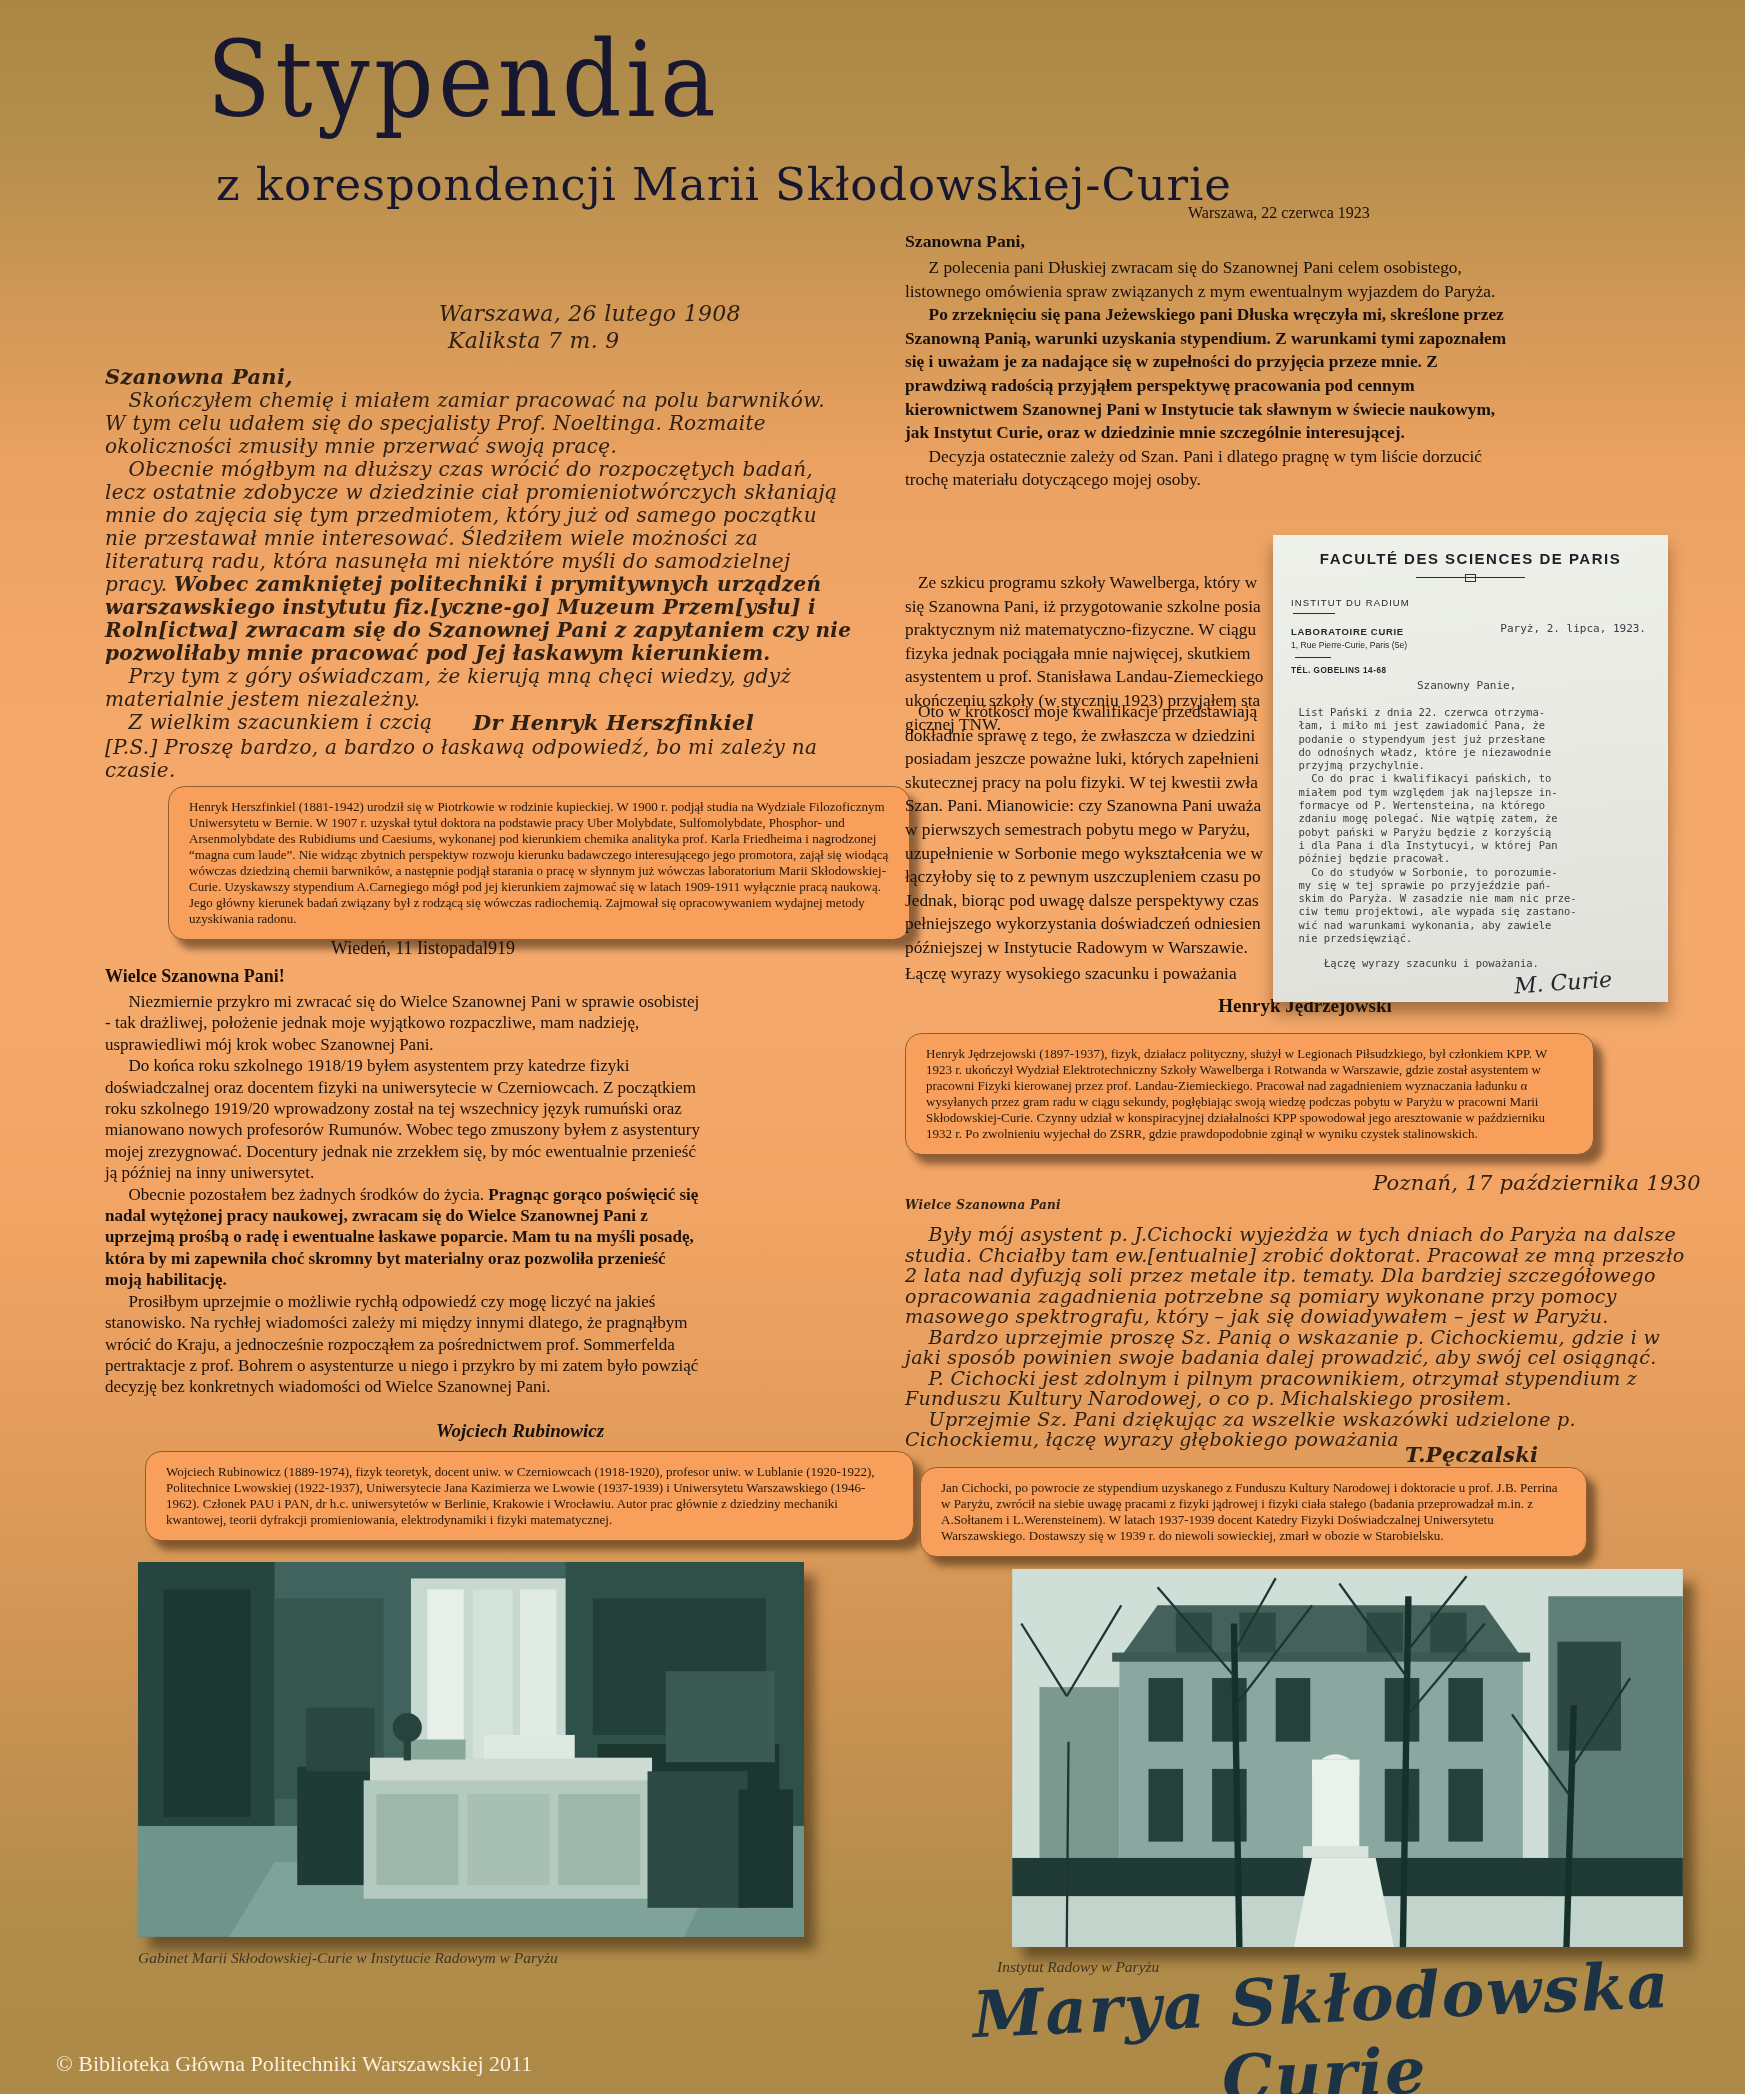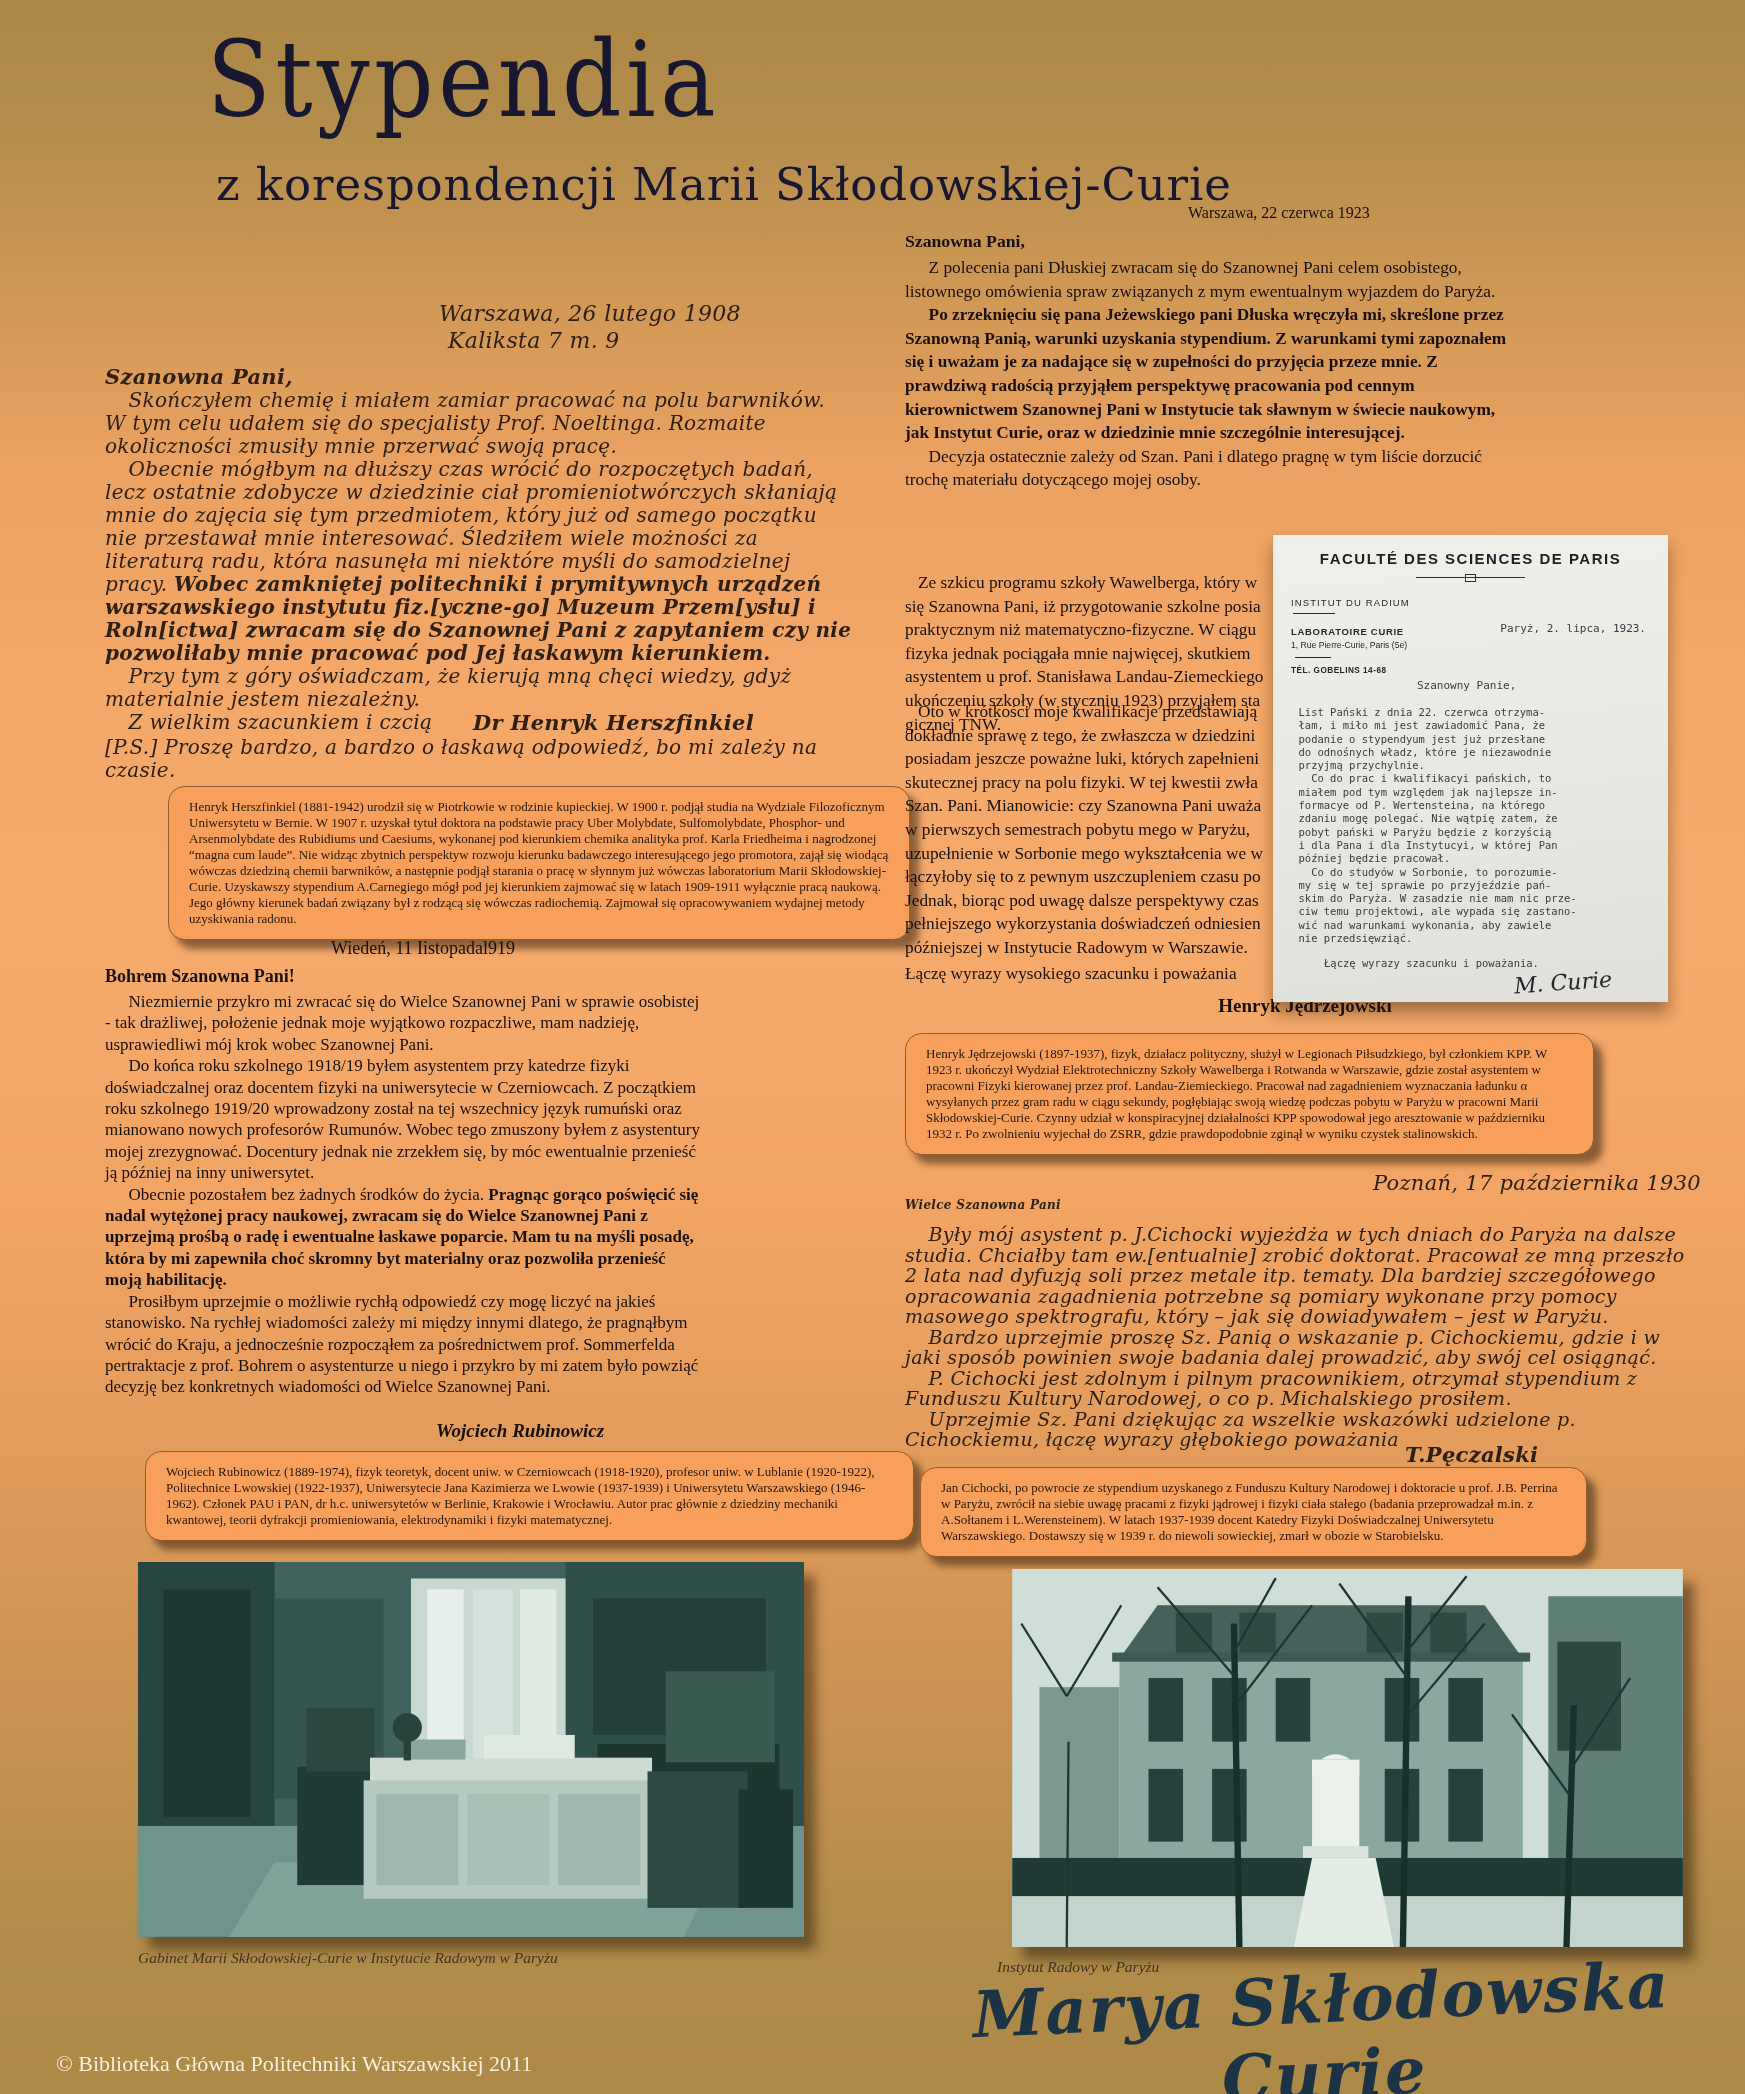--- a/index.html
+++ b/index.html
@@ -95,21 +95,21 @@
     <div class="ind">Skończyłem chemię i miałem zamiar pracować na polu barwników. W tym celu udałem się do specjalisty Prof. Noeltinga. Rozmaite okoliczności zmusiły mnie przerwać swoją pracę.</div>
     <div class="ind"><span>Obecnie mógłbym na dłuższy czas wrócić do rozpoczętych badań, lecz ostatnie zdobycze w dziedzinie ciał promieniotwórczych skłaniają mnie do zajęcia się tym przedmiotem, który już od samego początku nie przestawał mnie interesować. Śledziłem wiele możności za literaturą radu, która nasunęła mi niektóre myśli do samodzielnej pracy. </span><b>Wobec zamkniętej politechniki i prymitywnych urządzeń warszawskiego instytutu fiz.[yczne-go] Muzeum Przem[ysłu] i Roln[ictwa] zwracam się do Szanownej Pani z zapytaniem czy nie pozwoliłaby mnie pracować pod Jej łaskawym kierunkiem.</b></div>
     <div class="ind">Przy tym z góry oświadczam, że kierują mną chęci wiedzy, gdyż materialnie jestem niezależny.</div>
     <div class="ind">Z wielkim szacunkiem i czcią</div>
   </div>
   <div class="abs hand" id="l1-sig">Dr Henryk Herszfinkiel</div>
   <div class="abs hand" id="l1-ps">[P.S.] Proszę bardzo, a bardzo o łaskawą odpowiedź, bo mi zależy na czasie.</div>
   <div class="abs bioBox" id="bio1">Henryk Herszfinkiel (1881-1942) urodził się w Piotrkowie w rodzinie kupieckiej. W 1900 r. podjął studia na Wydziale Filozoficznym Uniwersytetu w Bernie. W 1907 r. uzyskał tytuł doktora na podstawie pracy Uber Molybdate, Sulfomolybdate, Phosphor- und Arsenmolybdate des Rubidiums und Caesiums, wykonanej pod kierunkiem chemika analityka prof. Karla Friedheima i nagrodzonej “magna cum laude”. Nie widząc zbytnich perspektyw rozwoju kierunku badawczego interesującego jego promotora, zajął się wiodącą wówczas dziedziną chemii barwników, a następnie podjął starania o pracę w słynnym już wówczas laboratorium Marii Skłodowskiej-Curie. Uzyskawszy stypendium A.Carnegiego mógł pod jej kierunkiem zajmować się w latach 1909-1911 wyłącznie pracą naukową. Jego główny kierunek badań związany był z rodzącą się wówczas radiochemią. Zajmował się opracowywaniem wydajnej metody uzyskiwania radonu.</div>
 
   <div class="abs serifTxt" id="l2-date">Wiedeń, 11 Iistopadal919</div>
-  <div class="abs serifTxt" id="l2-sal">Bohrem Szanowna Pani!</div>
+  <div class="abs serifTxt" id="l2-sal">Wielce Szanowna Pani!</div>
   <div class="abs serifTxt" id="l2-body">
     <div class="ind">Niezmiernie przykro mi zwracać się do Wielce Szanownej Pani w sprawie osobistej - tak drażliwej, położenie jednak moje wyjątkowo rozpaczliwe, mam nadzieję, usprawiedliwi mój krok wobec Szanownej Pani.</div>
     <div class="ind">Do końca roku szkolnego 1918/19 byłem asystentem przy katedrze fizyki doświadczalnej oraz docentem fizyki na uniwersytecie w Czerniowcach. Z początkiem roku szkolnego 1919/20 wprowadzony został na tej wszechnicy język rumuński oraz mianowano nowych profesorów Rumunów. Wobec tego zmuszony byłem z asystentury mojej zrezygnować. Docentury jednak nie zrzekłem się, by móc ewentualnie przenieść ją później na inny uniwersytet.</div>
     <div class="ind"><span>Obecnie pozostałem bez żadnych środków do życia. </span><b>Pragnąc gorąco poświęcić się nadal wytężonej pracy naukowej, zwracam się do Wielce Szanownej Pani z uprzejmą prośbą o radę i ewentualne łaskawe poparcie. Mam tu na myśli posadę, która by mi zapewniła choć skromny byt materialny oraz pozwoliła przenieść moją habilitację.</b></div>
     <div class="ind">Prosiłbym uprzejmie o możliwie rychłą odpowiedź czy mogę liczyć na jakieś stanowisko. Na rychłej wiadomości zależy mi między innymi dlatego, że pragnąłbym wrócić do Kraju, a jednocześnie rozpocząłem za pośrednictwem prof. Sommerfelda pertraktacje z prof. Bohrem o asystenturze u niego i przykro by mi zatem było powziąć decyzję bez konkretnych wiadomości od Wielce Szanownej Pani.</div>
   </div>
   <div class="abs serifTxt" id="l2-sig">Wojciech Rubinowicz</div>
   <div class="abs bioBox" id="bio2">Wojciech Rubinowicz (1889-1974), fizyk teoretyk, docent uniw. w Czerniowcach (1918-1920), profesor uniw. w Lublanie (1920-1922), Politechnice Lwowskiej (1922-1937), Uniwersytecie Jana Kazimierza we Lwowie (1937-1939) i Uniwersytetu Warszawskiego (1946-1962). Członek PAU i PAN, dr h.c. uniwersytetów w Berlinie, Krakowie i Wrocławiu. Autor prac głównie z dziedziny mechaniki kwantowej, teorii dyfrakcji promieniowania, elektrodynamiki i fizyki matematycznej.</div>
 
   <div class="abs serifTxt" id="l3-date">Warszawa, 22 czerwca 1923</div>

